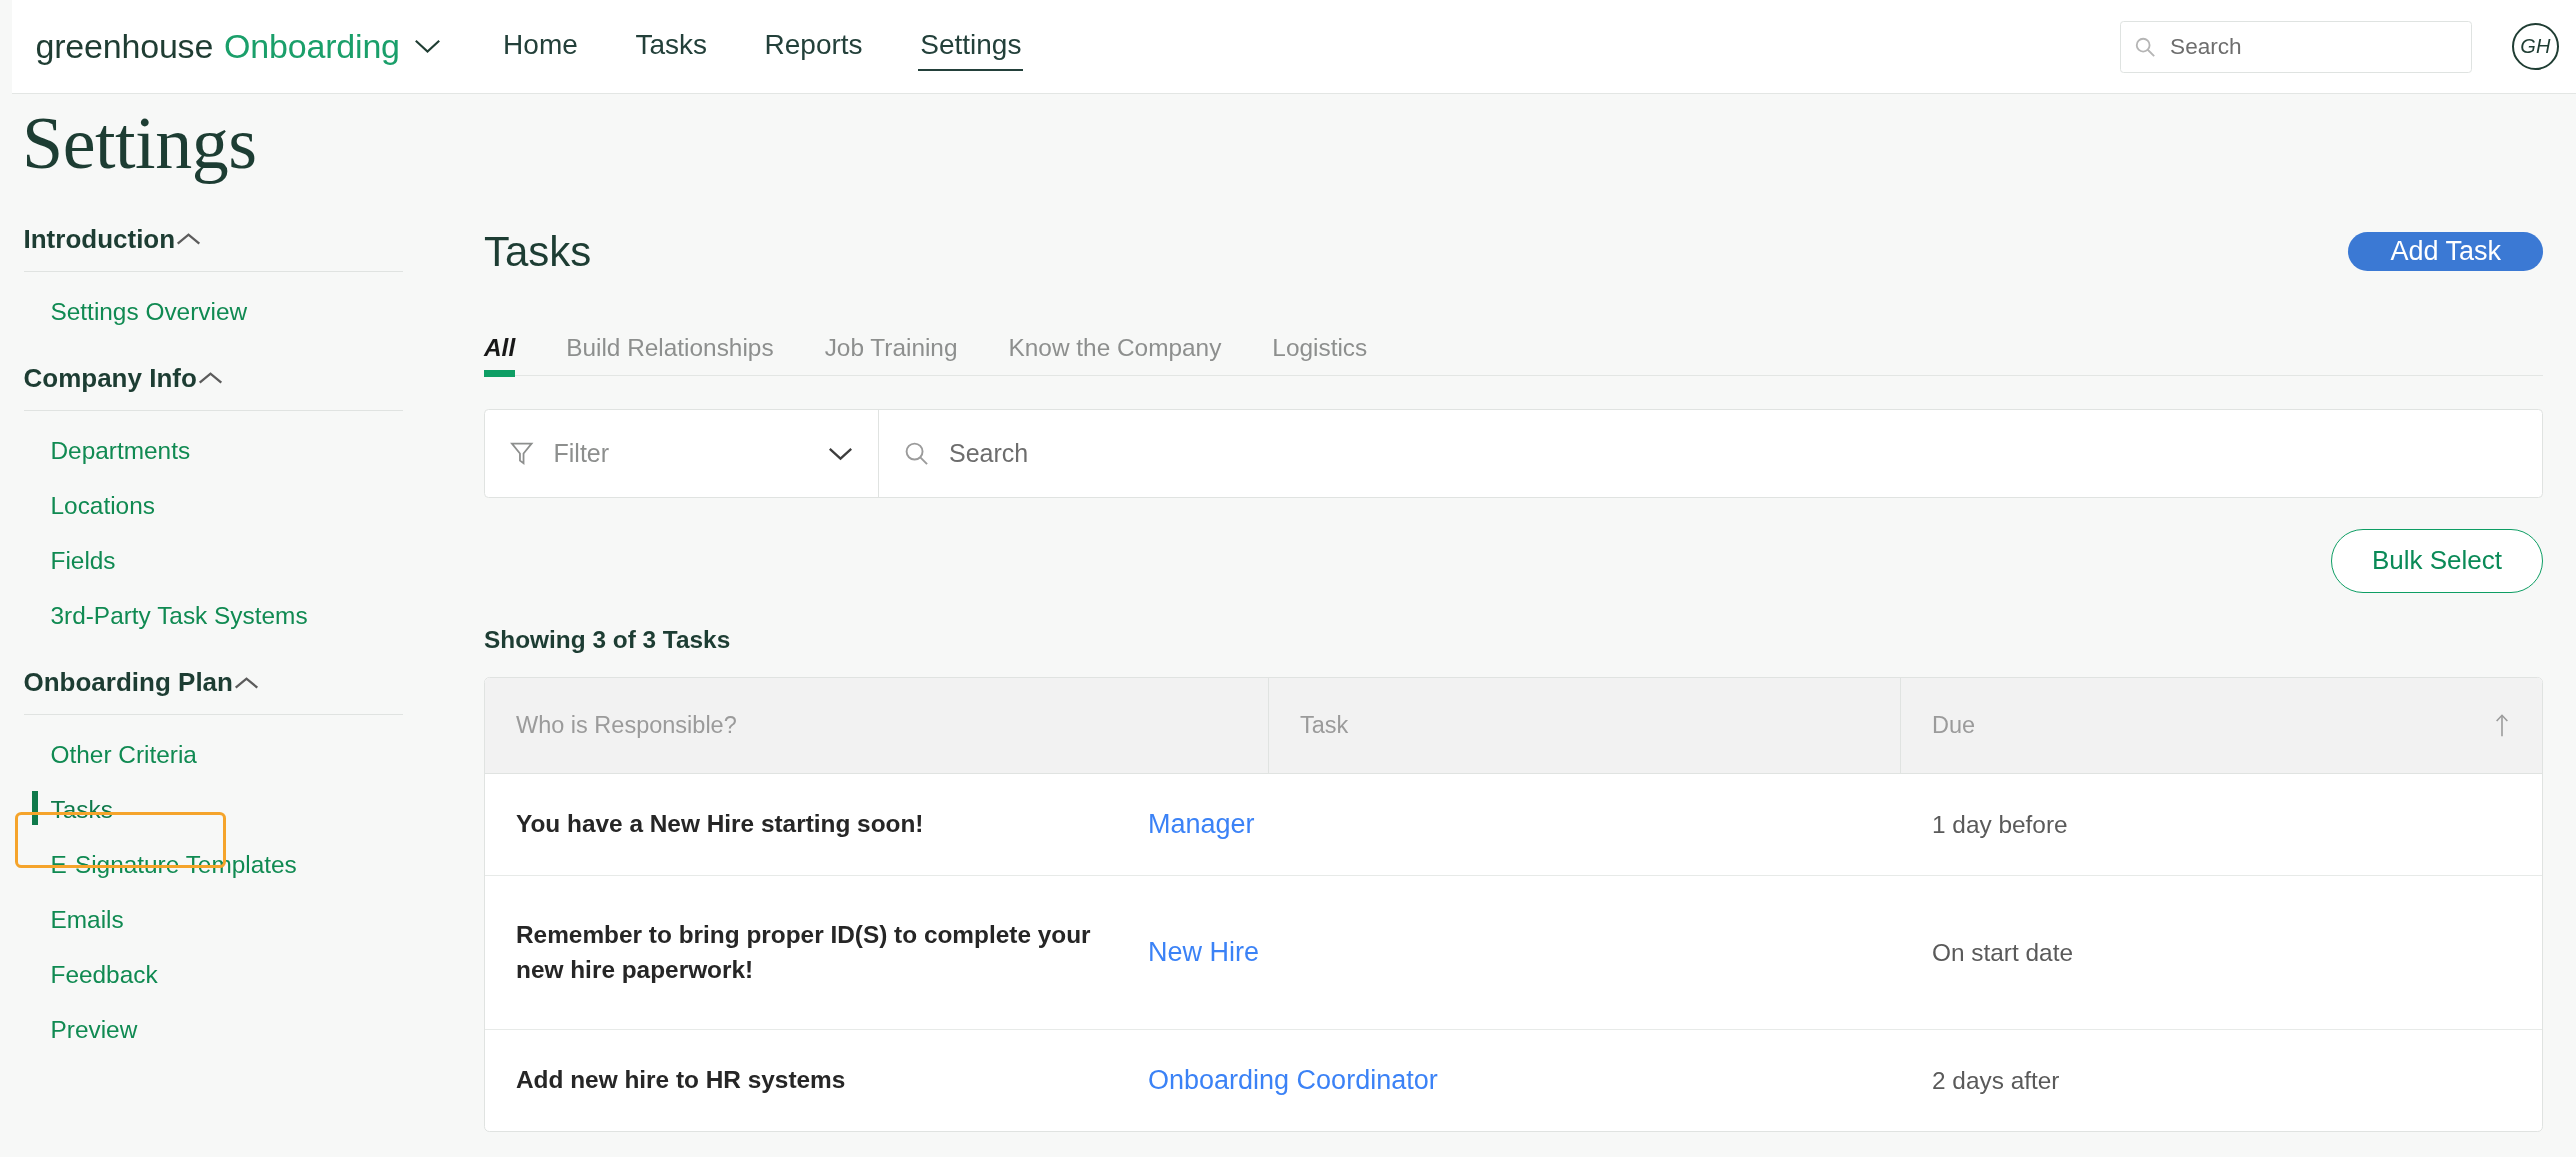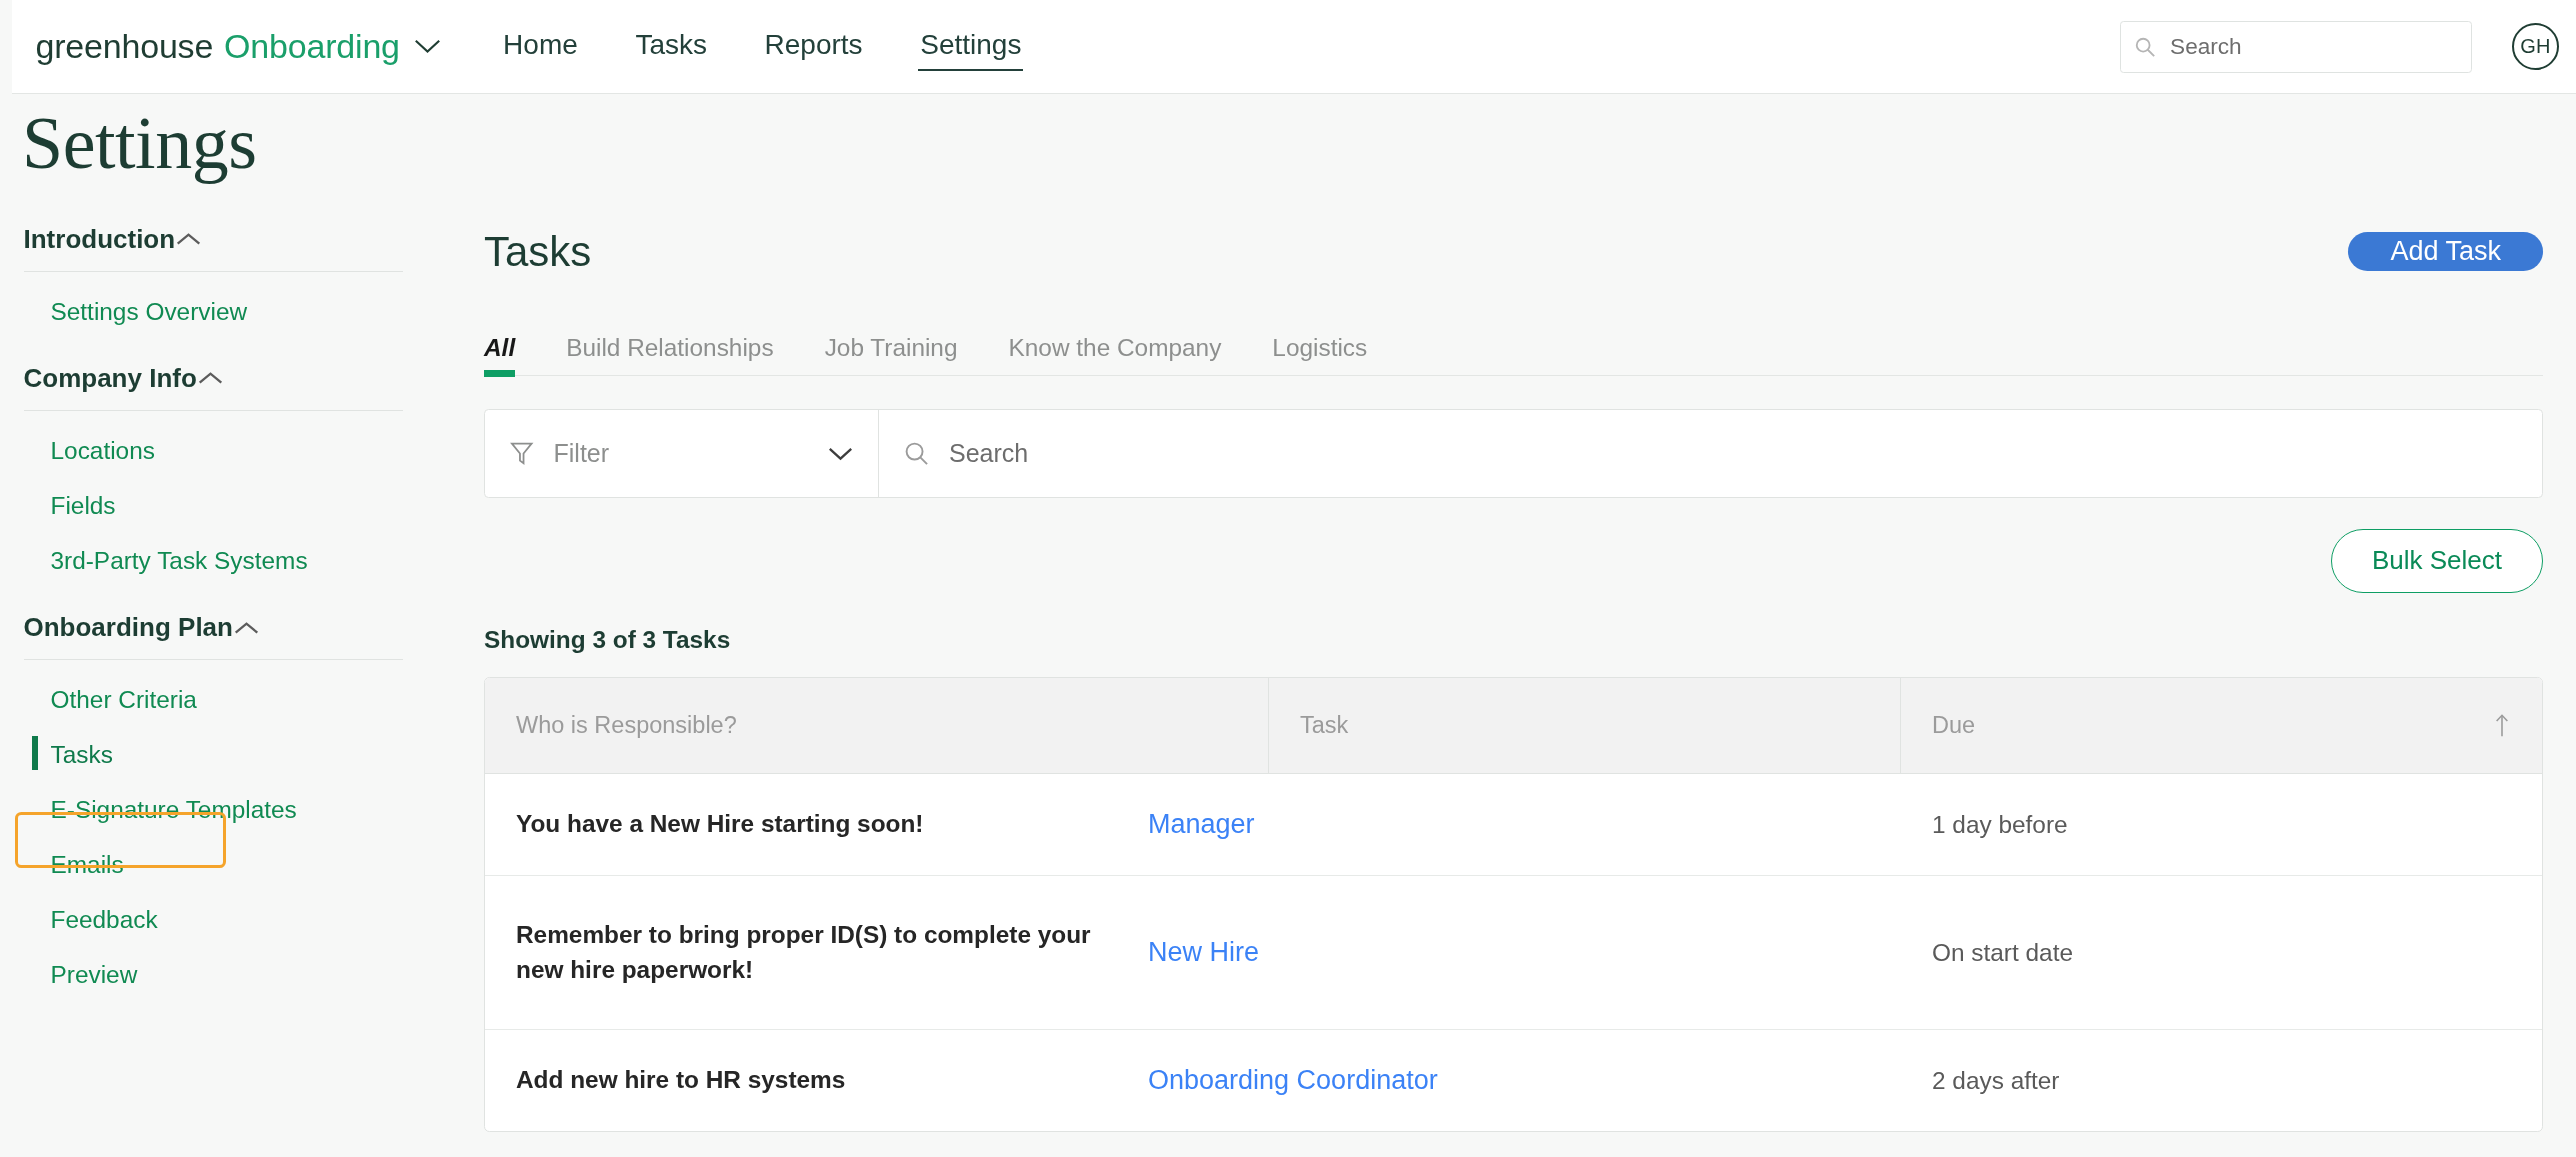--- a/index.html
+++ b/index.html
@@ -65,20 +65,21 @@
   .avatar {
     margin-left: 40px;
     width: 47px; height: 47px;
     border-radius: 50%;
     border: 2.3px solid #1f3d33;
     color: #1f3d33;
     display: flex; align-items: center; justify-content: center;
     font-size: 20px;
     letter-spacing: 0.3px;
     cursor: pointer;
+    font-style: italic;
   }
 
   
   .page-title {
     position: absolute;
     left: 22px; top: 101px;
     font-family: "Liberation Serif", serif;
     font-size: 74px;
     color: #1d3d33;
     letter-spacing: -0.5px;
@@ -312,20 +313,21 @@
 
   <div class="sb-section-head">
     <span class="sb-section-title">Company Info</span>
     <span>
       <svg width="27" height="16.3" viewBox="0 0 30 18">
           <path d="M3 14 L15 4 L27 14" fill="none" stroke="#5c5c5c" stroke-width="2.6"></path>
         </svg>
     </span>
   </div>
   <div class="sb-gap-sm"></div>
+  <div class="sb-item">Departments</div>
   <div class="sb-item">Locations</div>
   <div class="sb-item">Fields</div>
   <div class="sb-item">3rd-Party Task Systems</div>
 
   <div class="sb-gap-lg"></div>
 
   <div class="sb-section-head">
     <span class="sb-section-title">Onboarding Plan</span>
     <span>
       <svg width="27" height="16.3" viewBox="0 0 30 18">

